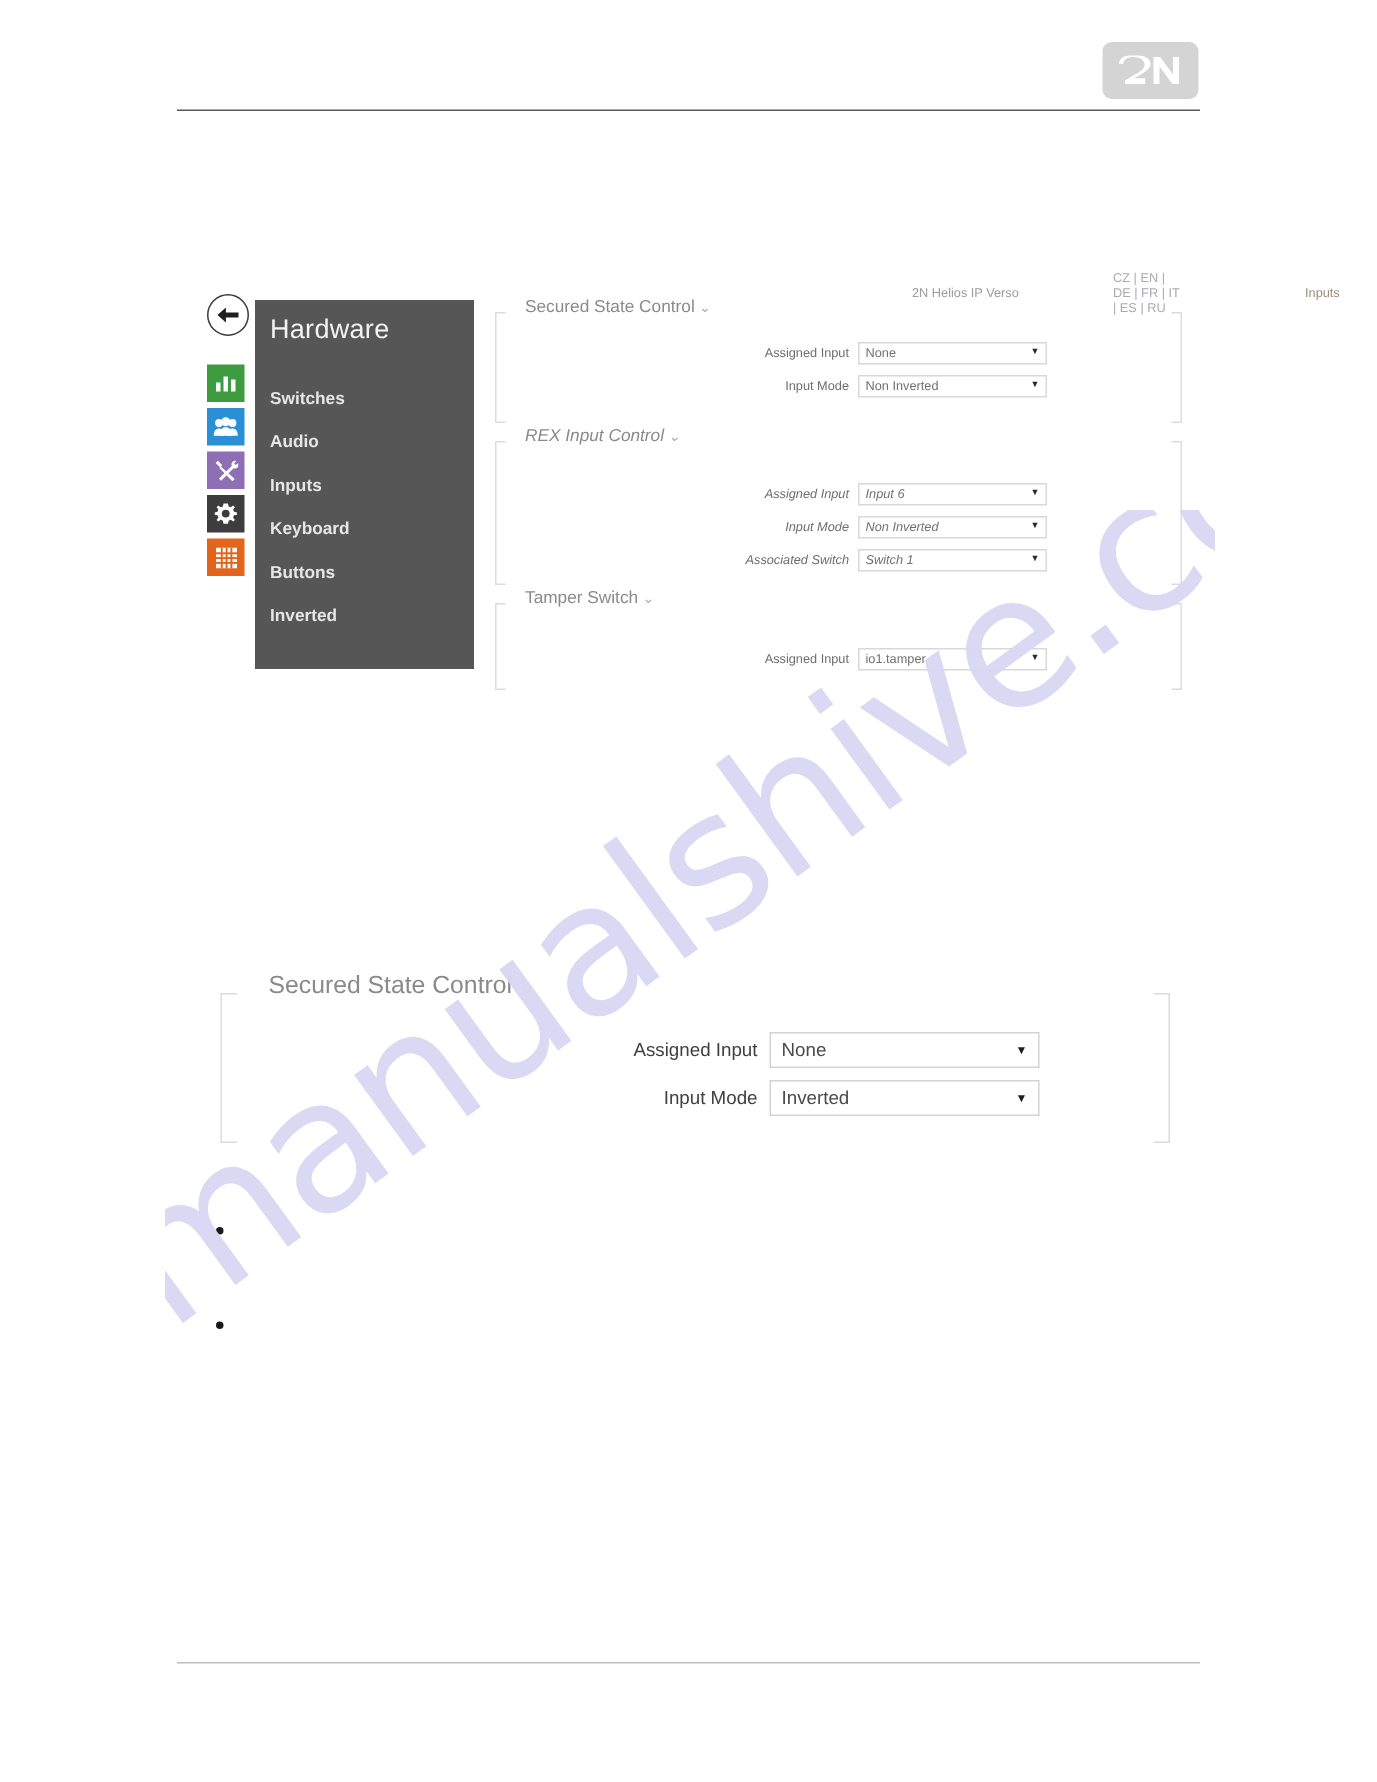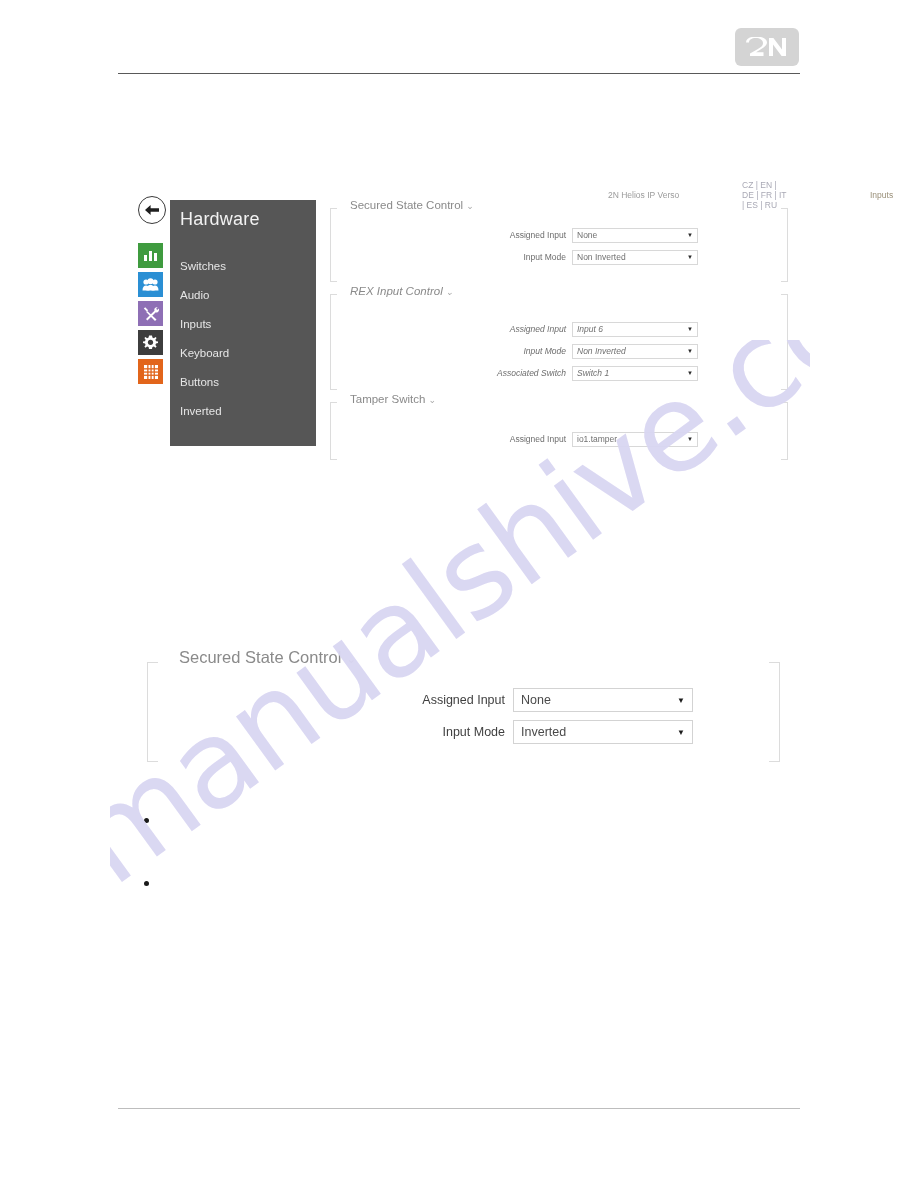--- a/index.html
+++ b/index.html
@@ -115,21 +115,21 @@
     width: 146px; height: 246px;
     background: #565656;
   }
   .menu-title {
     font-size: 18px;
     color: #f2f2f2;
     padding: 9px 12px 0 10px;
     font-weight: 400;
     letter-spacing: .2px;
   }
-  .menu-list { margin-top: 22px; }
+  .menu-list { margin-top: 22px; font-weight: bold; }
   .menu-item {
     height: 29px;
     line-height: 29px;
     padding-left: 10px;
     font-size: 11.5px;
     color: #e6e6e6;
     position: relative;
   }
   .menu-item.active {
     background: #ffffff;

